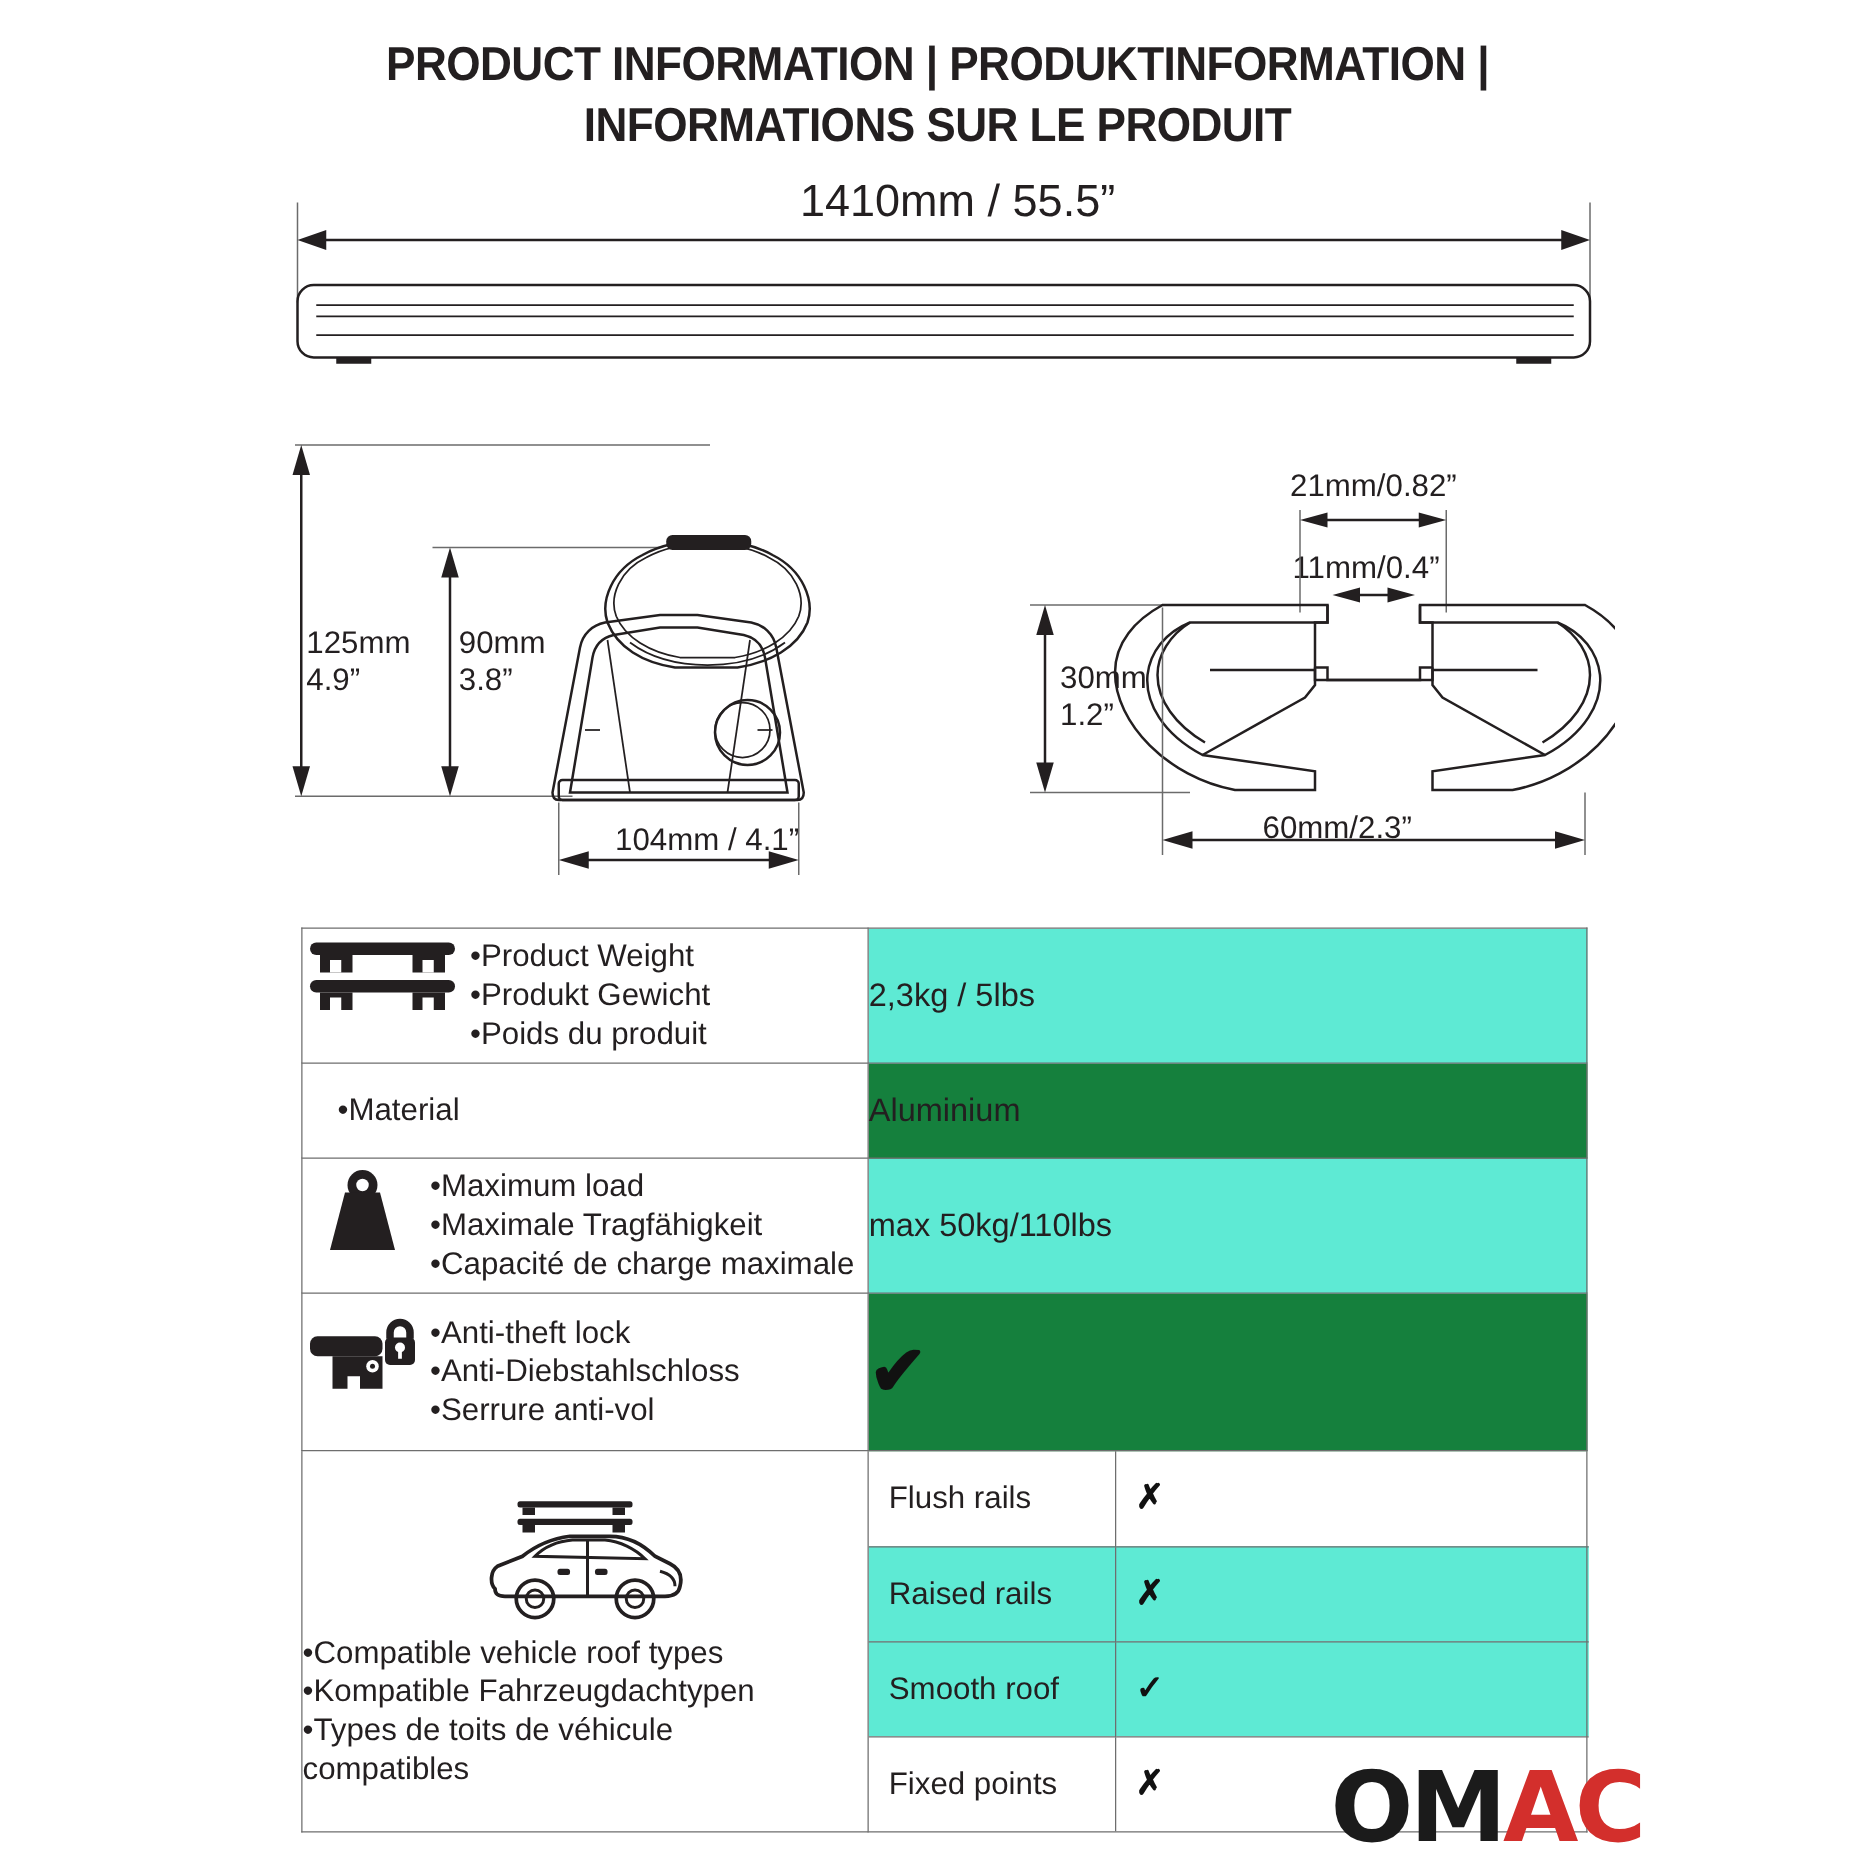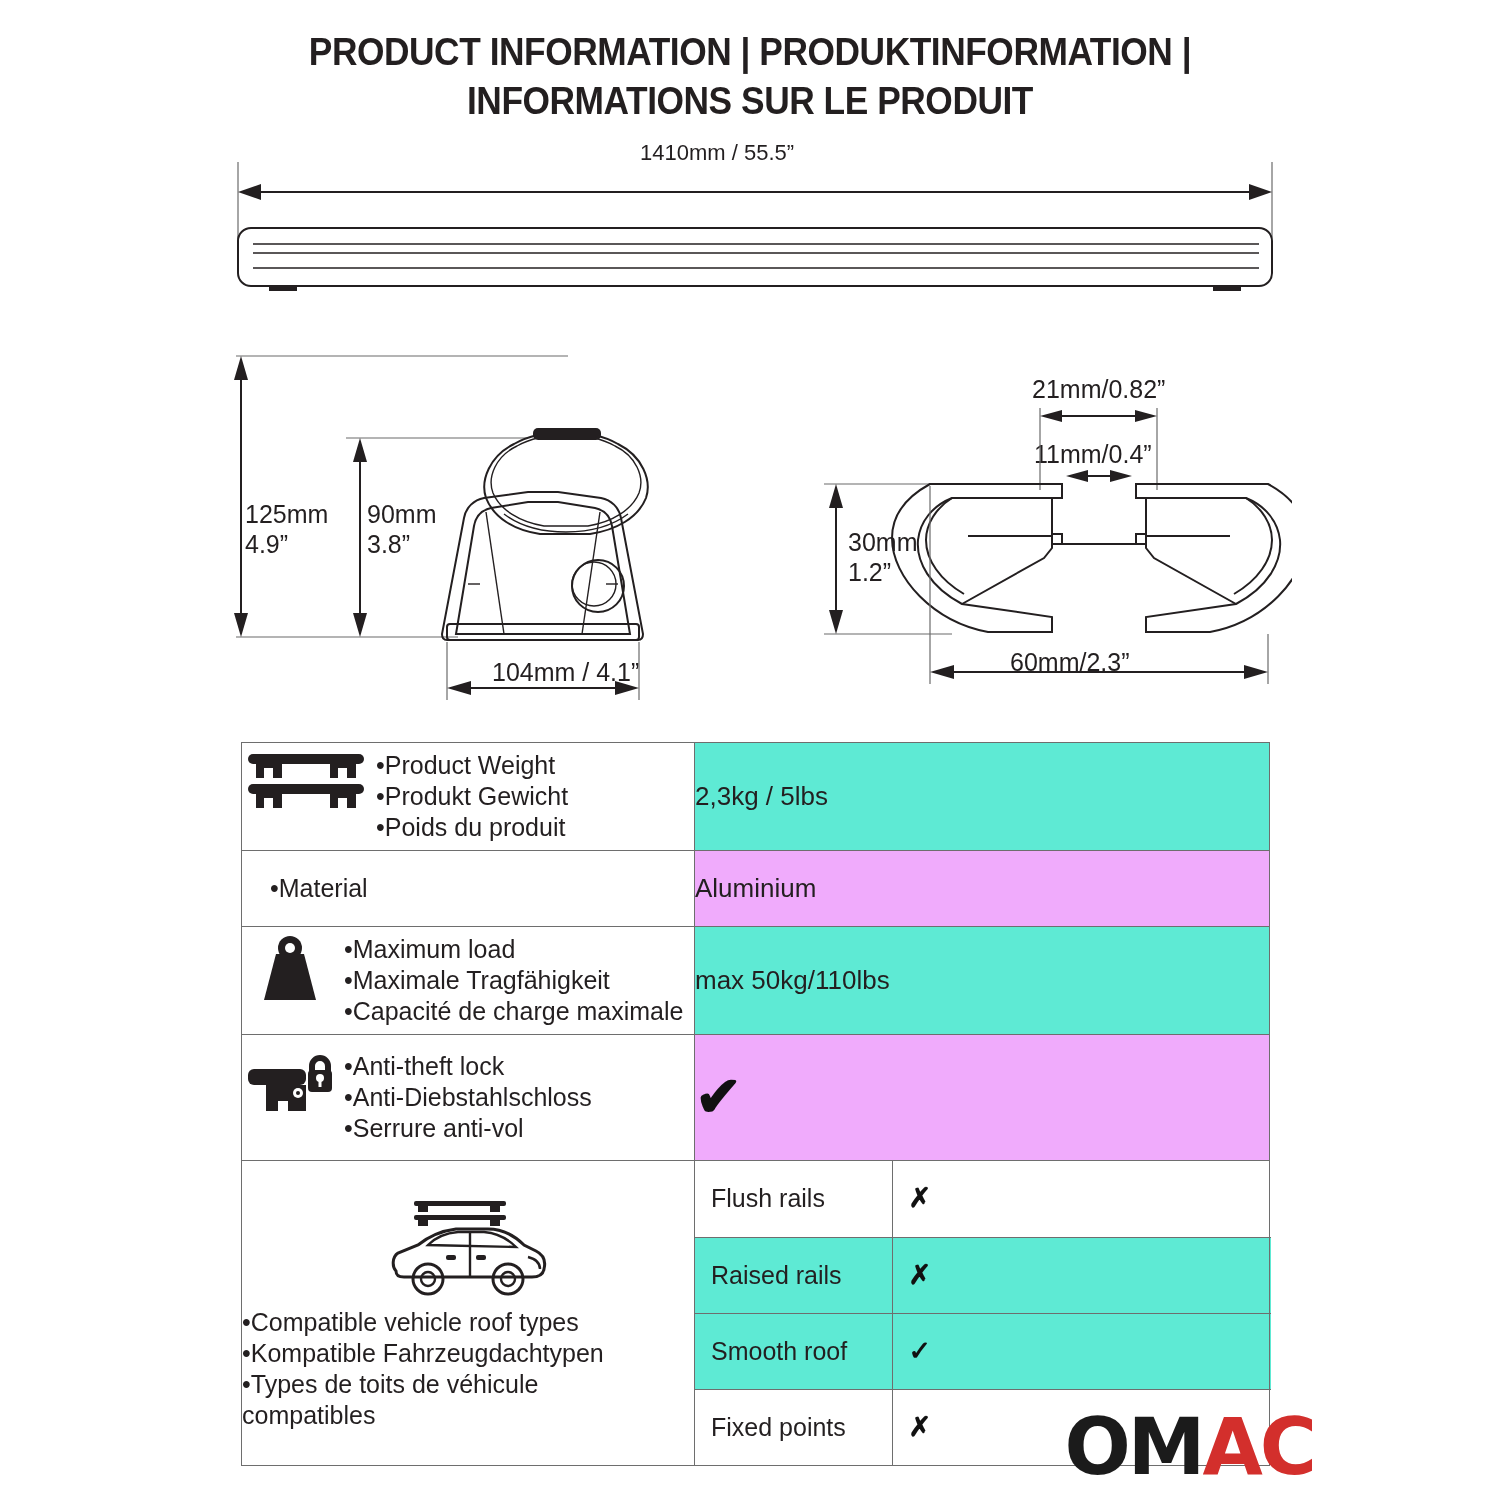--- a/index.html
+++ b/index.html
@@ -28,21 +28,21 @@
   }
 
   
   .dim {
     position: absolute;
     font-size: 25px;
     color: #231f20;
     white-space: pre;
     line-height: 1.18;
   }
-  .dim.big { font-size: 22px; }
+  .dim.big { font-size: 36px; }
 
   svg { display: block; }
   .ln   { stroke: #231f20; stroke-width: 2; fill: none; }
   .ln-t { stroke: #231f20; stroke-width: 1.4; fill: none; }
   .ln-x { stroke: #6b6b6b; stroke-width: 1.2; fill: none; }
   .fillblk { fill: #231f20; }
 
   
   .spec-table {
     position: absolute;
@@ -55,21 +55,21 @@
     border: 1.5px solid #6e6e6e;
     vertical-align: middle;
     padding: 0;
   }
   .cell-label {
     width: 453px;
     background: #ffffff;
     padding: 6px 10px 6px 14px;
   }
   .cell-value {
-    background: #f0abfc;
+    background: #15803d;
     padding: 6px 0 6px 26px;
     font-size: 26px;
     color: #231f20;
   }
   .shade { background: #5eead4; }
 
   .label-flex { display: flex; align-items: flex-start; gap: 6px; }
   .icon-box   { width: 128px; flex: 0 0 128px; display: flex; align-items: center; justify-content: center; }
   .icon-box.narrow { width: 96px; flex: 0 0 96px; }
   .bullets { font-size: 25px; line-height: 1.24; color: #231f20; white-space: pre; }

